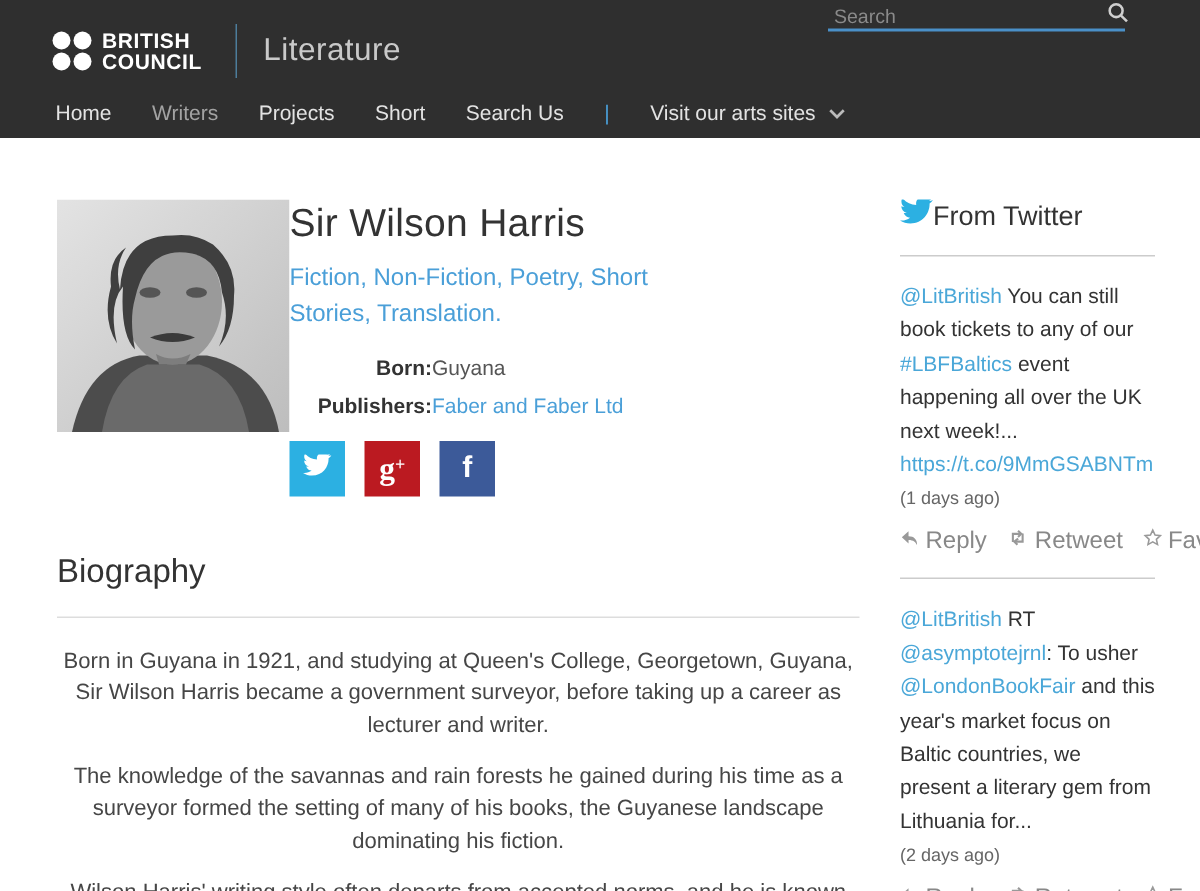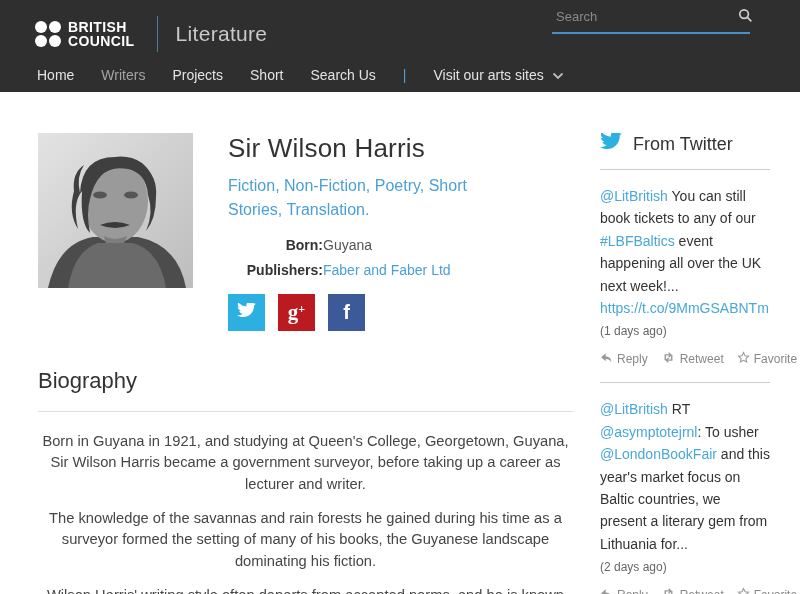--- a/index.html
+++ b/index.html
@@ -2,21 +2,21 @@
 <html><head>
 <meta charset="utf-8">
 <style>
   * { margin:0; padding:0; box-sizing:border-box; }
   html,body { background:#fff; }
   body { font-family:"Liberation Sans", sans-serif; }
   .page { position:relative; width:800px; height:594px; overflow:hidden; background:#fff; }
 
   
   .site-header { position:relative; height:92px; background:#2f2f2f; }
-  .search-box { position:absolute; top:1px; right:50px; width:198px; height:33px;
+  .search-box { position:absolute; top:1px; right:50px; width:198px; height:20px;
     border-bottom:2px solid #4a90c8; display:flex; align-items:center; }
   .search-box input { flex:1; background:transparent; border:none; outline:none;
     color:#bbb; font-size:13px; font-family:inherit; padding:1px 4px; }
   .search-box input::placeholder { color:#8a8a8a; }
   .search-btn { background:transparent; border:none; cursor:pointer; padding:0 2px; display:flex; }
 
   .brand { position:absolute; left:35px; top:16px; display:flex; align-items:center; }
   .bc-dots { display:grid; grid-template-columns:12px 12px; grid-template-rows:12px 12px;
     gap:2px; margin-right:7px; }
   .bc-dots span { width:12px; height:12px; border-radius:50%; background:#fff; }
@@ -32,21 +32,21 @@
   .arts-link { display:flex; align-items:center; gap:8px; color:#e3e3e3; text-decoration:none; cursor:pointer; }
 
   
   .content { display:flex; padding:41px 30px 0 38px; }
   .left-col { width:535px; margin-right:27px; }
   .sidebar { width:170px; }
 
   
   .writer-head { display:flex; }
   .portrait { width:155px; height:155px; flex:0 0 155px; }
-  .writer-info { margin-left:35px; }
+  .writer-info { }
   .writer-name { font-size:26px; font-weight:normal; color:#333; letter-spacing:.2px; }
   .genres { margin-top:10px; font-size:16px; line-height:1.5; color:#4a9fd8; max-width:290px; }
   .genre-link { color:#4a9fd8; text-decoration:none; cursor:pointer; }
   .meta-row { display:flex; font-size:14px; margin-top:15px; }
   .meta-row + .meta-row { margin-top:9px; }
   .meta-label { font-weight:bold; color:#333; width:95px;text-align:right; }
   .meta-value { color:#555; }
   a.meta-value { color:#4a9fd8; text-decoration:none; cursor:pointer; }
   .socials { display:flex; gap:13px; margin-top:16px; }
   .social-btn { width:37px; height:37px; border:none; cursor:pointer; display:flex;
@@ -56,29 +56,29 @@
     font-size:21px; font-weight:bold; }
   .social-btn.facebook { background:#3c5a99; font-size:20px; font-weight:bold; }
   .social-btn .sup { font-size:12px; vertical-align:6px; }
 
   
   .bio-heading { margin-top:37px; font-size:22px; font-weight:normal; color:#333; }
   .bio-rule { border:none; border-top:1px solid #ddd; margin:17px 0 19px; }
   .bio-p { font-size:14.7px; line-height:1.45; color:#464646; margin-bottom:13px;text-align:center; }
 
   
-  .tw-heading { display:flex; align-items:center; gap:11px; }
+  .tw-heading { display:flex; align-items:center; }
   .tw-heading-text { font-size:18px; font-weight:normal; color:#333; }
   .side-rule { border:none; border-top:1px solid #ccc; margin:14px 0 15px; }
   .tweet-text { font-size:14px; line-height:1.6; color:#333; }
   .tweet-link { color:#4aa7d8; text-decoration:none; cursor:pointer; }
   .tweet-ts { font-size:12px; color:#666; margin-top:5px; }
   .tweet-actions { display:flex; gap:13px; margin-top:13px; }
   .tweet-action { display:flex; align-items:center; gap:4px; background:none; border:none;
-    cursor:pointer; font-size:12px; color:#888; font-family:inherit; padding:0; }
+    cursor:pointer; font-size:16px; color:#888; font-family:inherit; padding:0; }
   .tweet-rule { border:none; border-top:1px solid #ccc; margin:15px 0; }
 </style>
 </head>
 <body>
 
 <div class="page">
 
   <header class="site-header">
 
     <div class="search-box">

